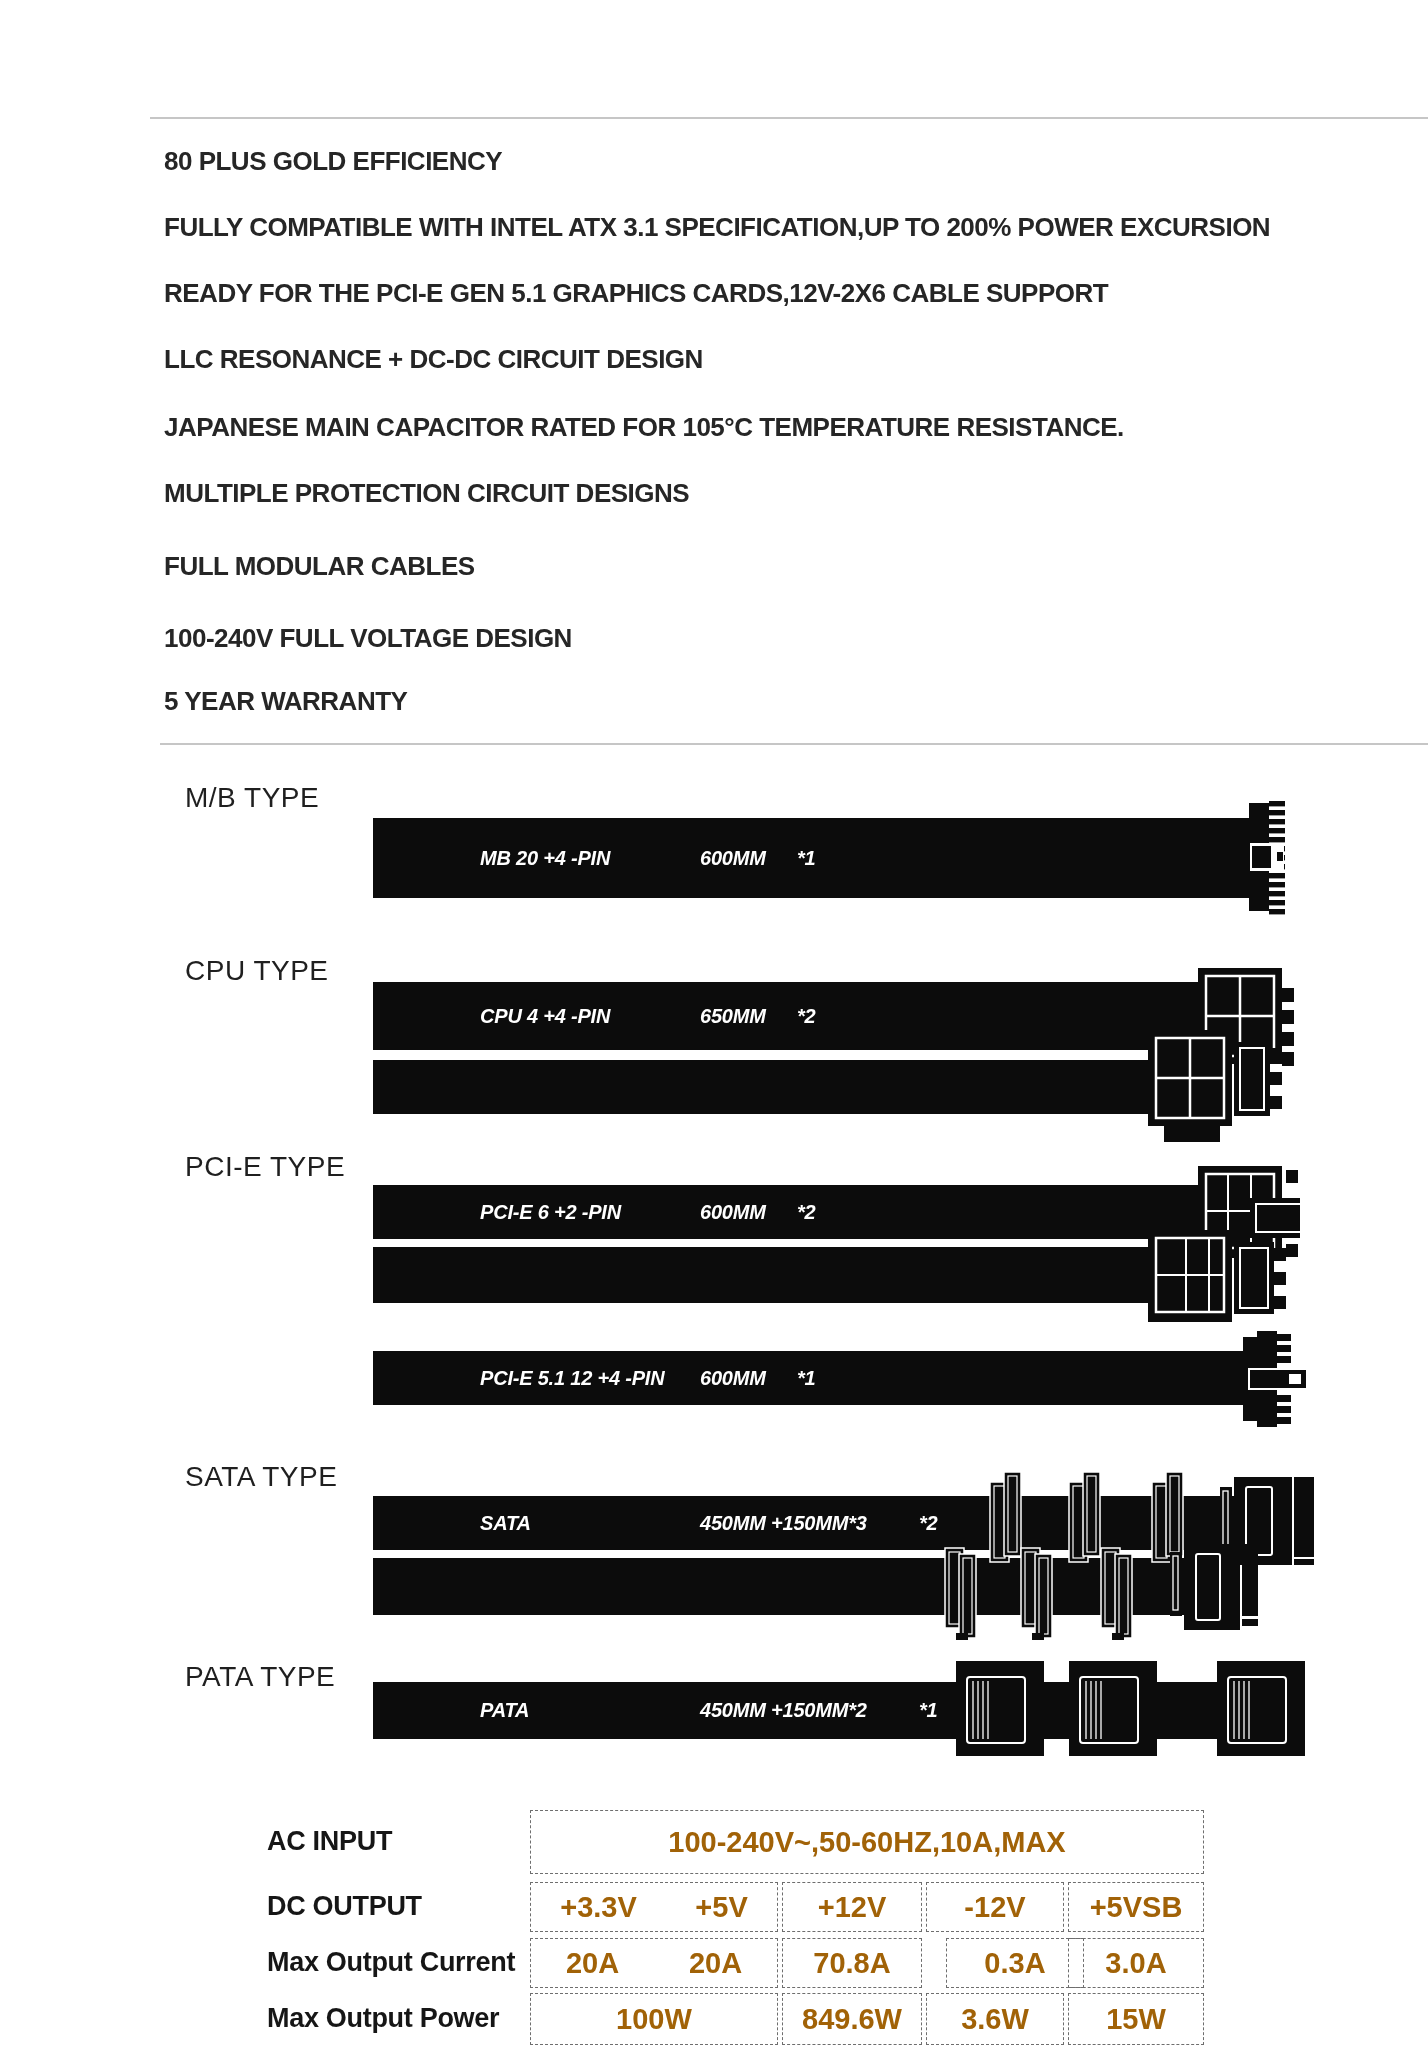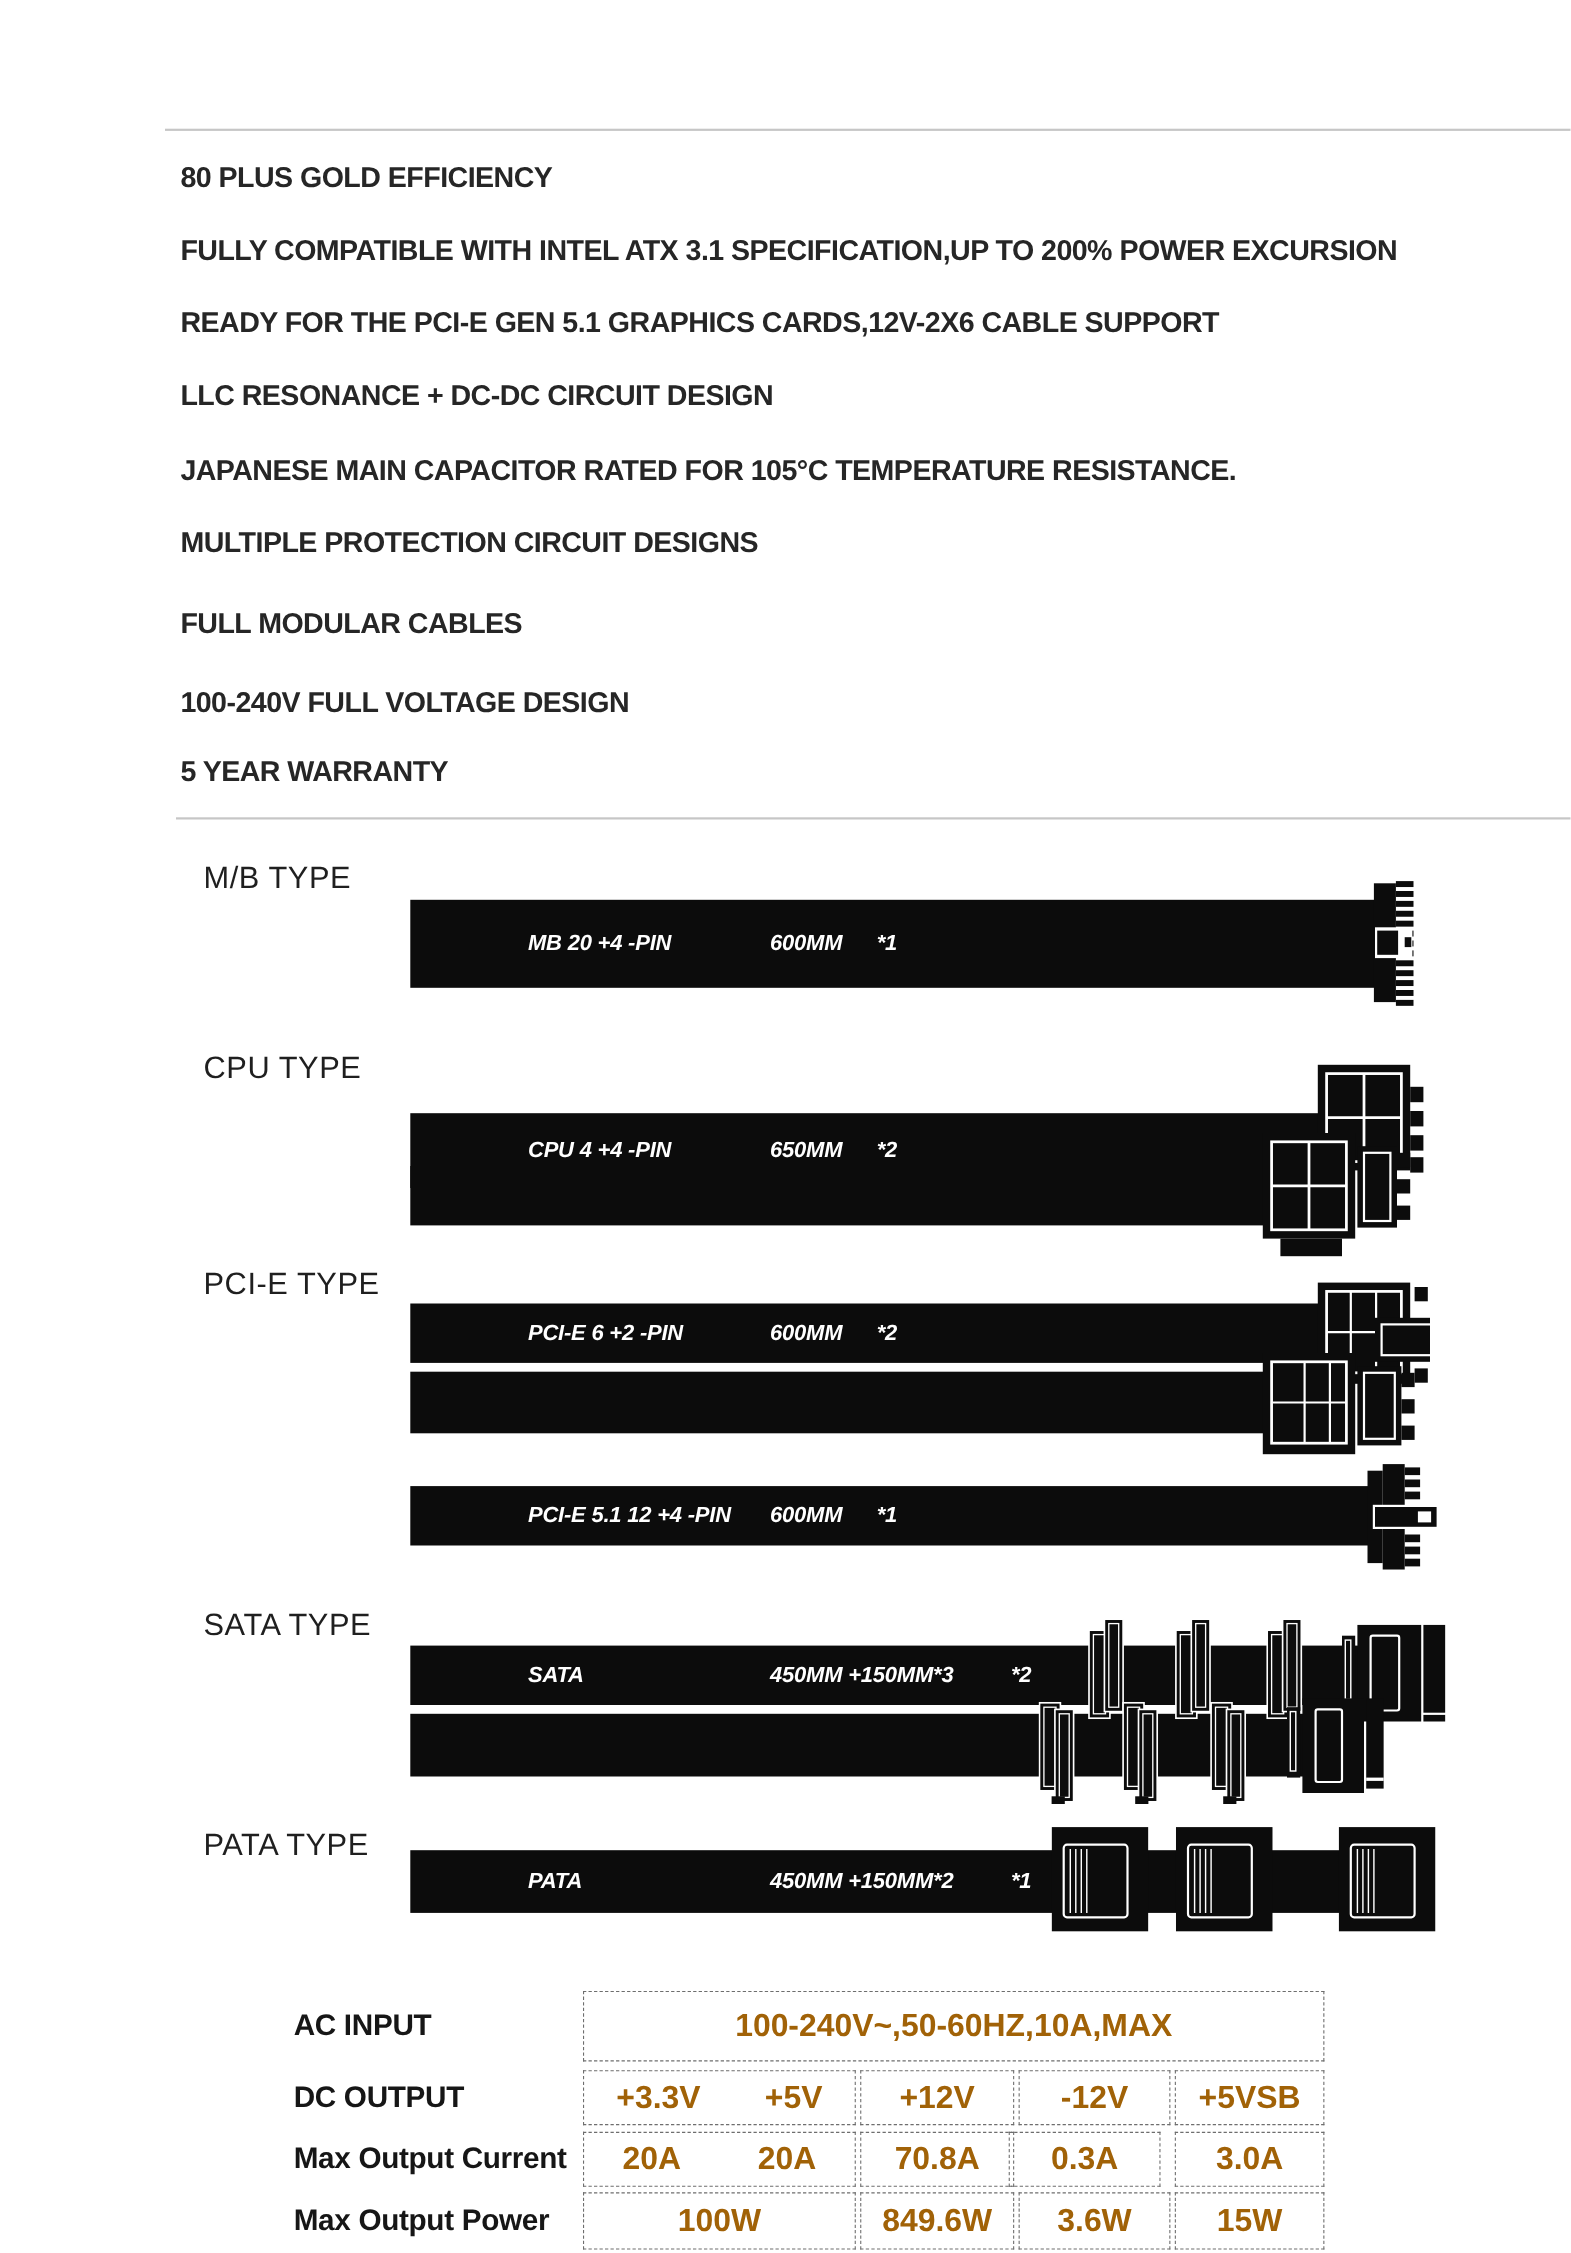--- a/index.html
+++ b/index.html
@@ -74,21 +74,21 @@
       <rect x="22" y="83" width="16" height="5.4" fill="#0c0c0c"></rect>
     <rect x="22" y="92" width="16" height="5.4" fill="#0c0c0c"></rect>
       <rect x="22" y="101" width="16" height="5.4" fill="#0c0c0c"></rect>
     <rect x="22" y="110" width="16" height="5.4" fill="#0c0c0c"></rect>
     <rect x="3" y="44" width="34" height="28" fill="#ffffff"></rect>
     <rect x="5" y="47" width="19" height="22" fill="#0c0c0c"></rect>
     <rect x="30" y="53" width="6" height="9" fill="#0c0c0c"></rect>
   </svg>
 
   <div class="sec-label" style="top:955px;">CPU TYPE</div>
-  <div class="bar" style="left:373px;top:1012px;width:834px;height:68px;">
+  <div class="bar" style="left:373px;top:982px;width:834px;height:68px;">
     <span class="bname">CPU 4 +4 -PIN</span>
     <span class="blen">650MM</span>
     <span style="left:424px;">*2</span>
   </div>
   <div class="bar" style="left:373px;top:1060px;width:792px;height:54px;"></div>
   <svg class="conn" style="left:1140px;top:952px;" width="155" height="200" viewBox="0 0 155 200">
     <rect x="58" y="16" width="84" height="96" fill="#0c0c0c"></rect>
     <rect x="66" y="24" width="68" height="80" fill="none" stroke="#ffffff" stroke-width="2.5"></rect>
     <line x1="100" y1="24" x2="100" y2="104" stroke="#ffffff" stroke-width="2.5"></line>
     <line x1="66" y1="64" x2="134" y2="64" stroke="#ffffff" stroke-width="2.5"></line>
@@ -270,21 +270,21 @@
       <div class="tcell" style="left:396px;width:138px;">-12V</div>
       <div class="tcell" style="left:538px;width:136px;">+5VSB</div>
     </div>
 
     <div class="trow" style="top:1938px;height:50px;">
       <div class="tcell split" style="left:0;width:248px;">
         <span>20A</span>
         <span>20A</span>
       </div>
       <div class="tcell" style="left:252px;width:140px;">70.8A</div>
-      <div class="tcell" style="left:387px;width:138px;">0.3A</div>
+      <div class="tcell" style="left:416px;width:138px;">0.3A</div>
       <div class="tcell" style="left:538px;width:136px;">3.0A</div>
     </div>
 
     <div class="trow" style="top:1993px;height:52px;">
       <div class="tcell" style="left:0;width:248px;">100W</div>
       <div class="tcell" style="left:252px;width:140px;">849.6W</div>
       <div class="tcell" style="left:396px;width:138px;">3.6W</div>
       <div class="tcell" style="left:538px;width:136px;">15W</div>
     </div>
   </div>

